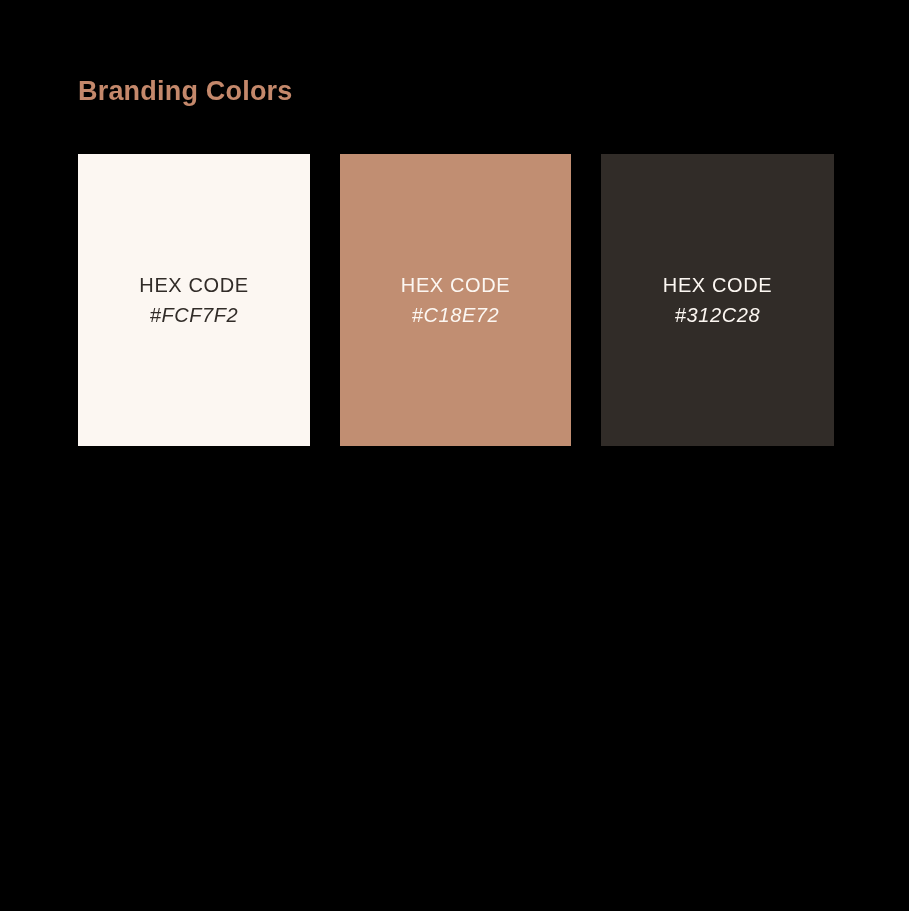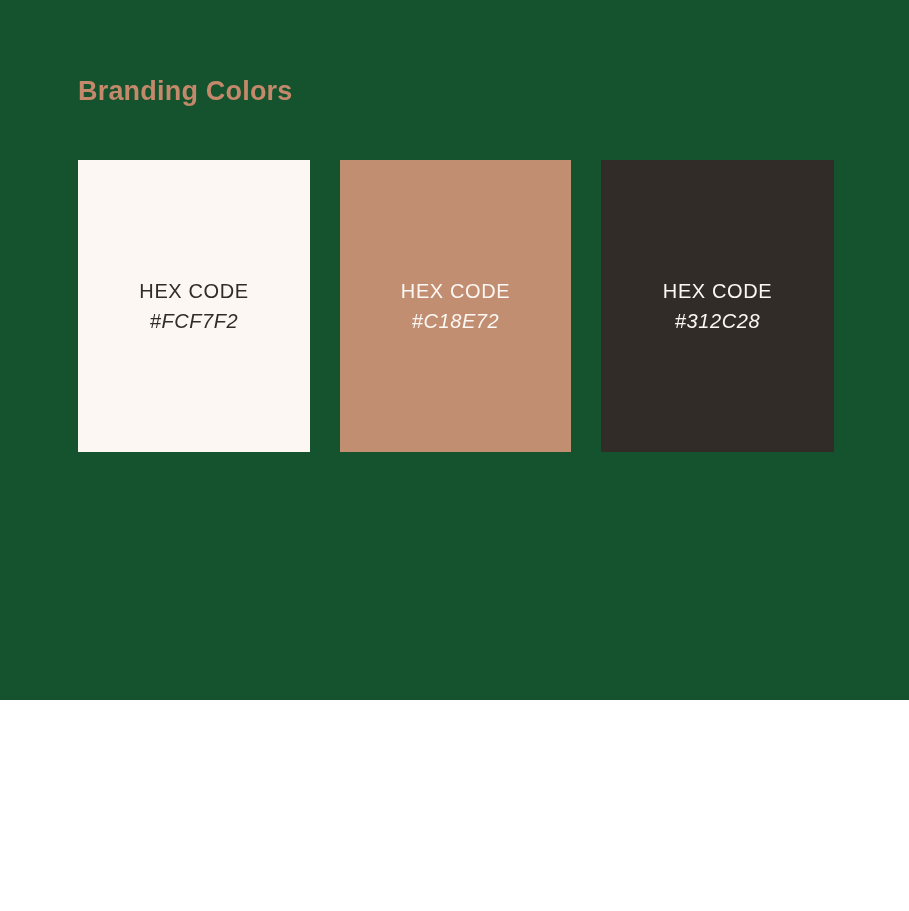--- a/index.html
+++ b/index.html
@@ -11,38 +11,38 @@
     width: 909px;
     height: 911px;
     background: #ffffff;
     font-family: "Liberation Sans", sans-serif;
     overflow: hidden;
     position: relative;
   }
   .page {
     position: relative;
     width: 909px;
-    height: 700px;
-    background: #14532d;
+    height: 911px;
+    background: #000000;
   }
   .section-title {
     position: absolute;
     left: 78px;
     top: 74px;
     font-size: 27px;
     font-weight: 600;
     letter-spacing: 0.2px;
     color: #c4886b;
     line-height: 34px;
     white-space: nowrap;
   }
   .swatch-row {
     position: absolute;
     left: 78px;
-    top: 160px;
+    top: 154px;
     width: 760px;
     height: 292px;
   }
   .swatch {
     position: absolute;
     top: 0;
     height: 292px;
     display: flex;
     flex-direction: column;
     align-items: center;

